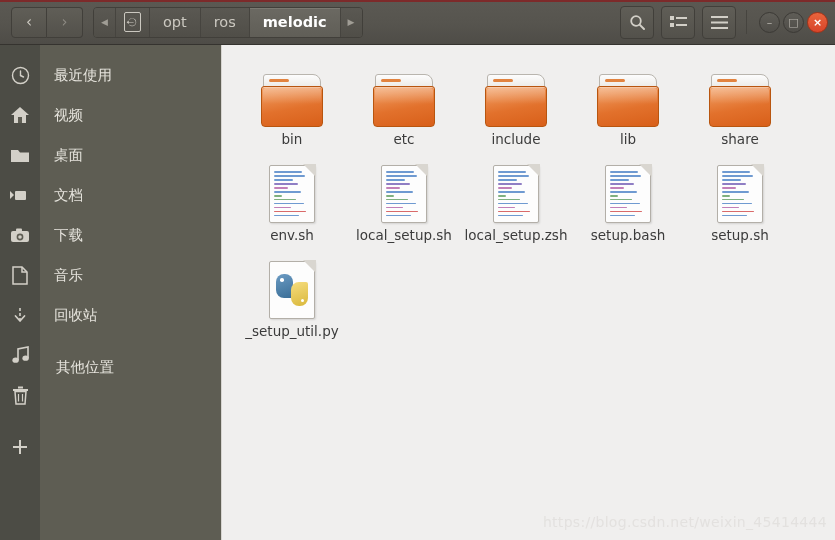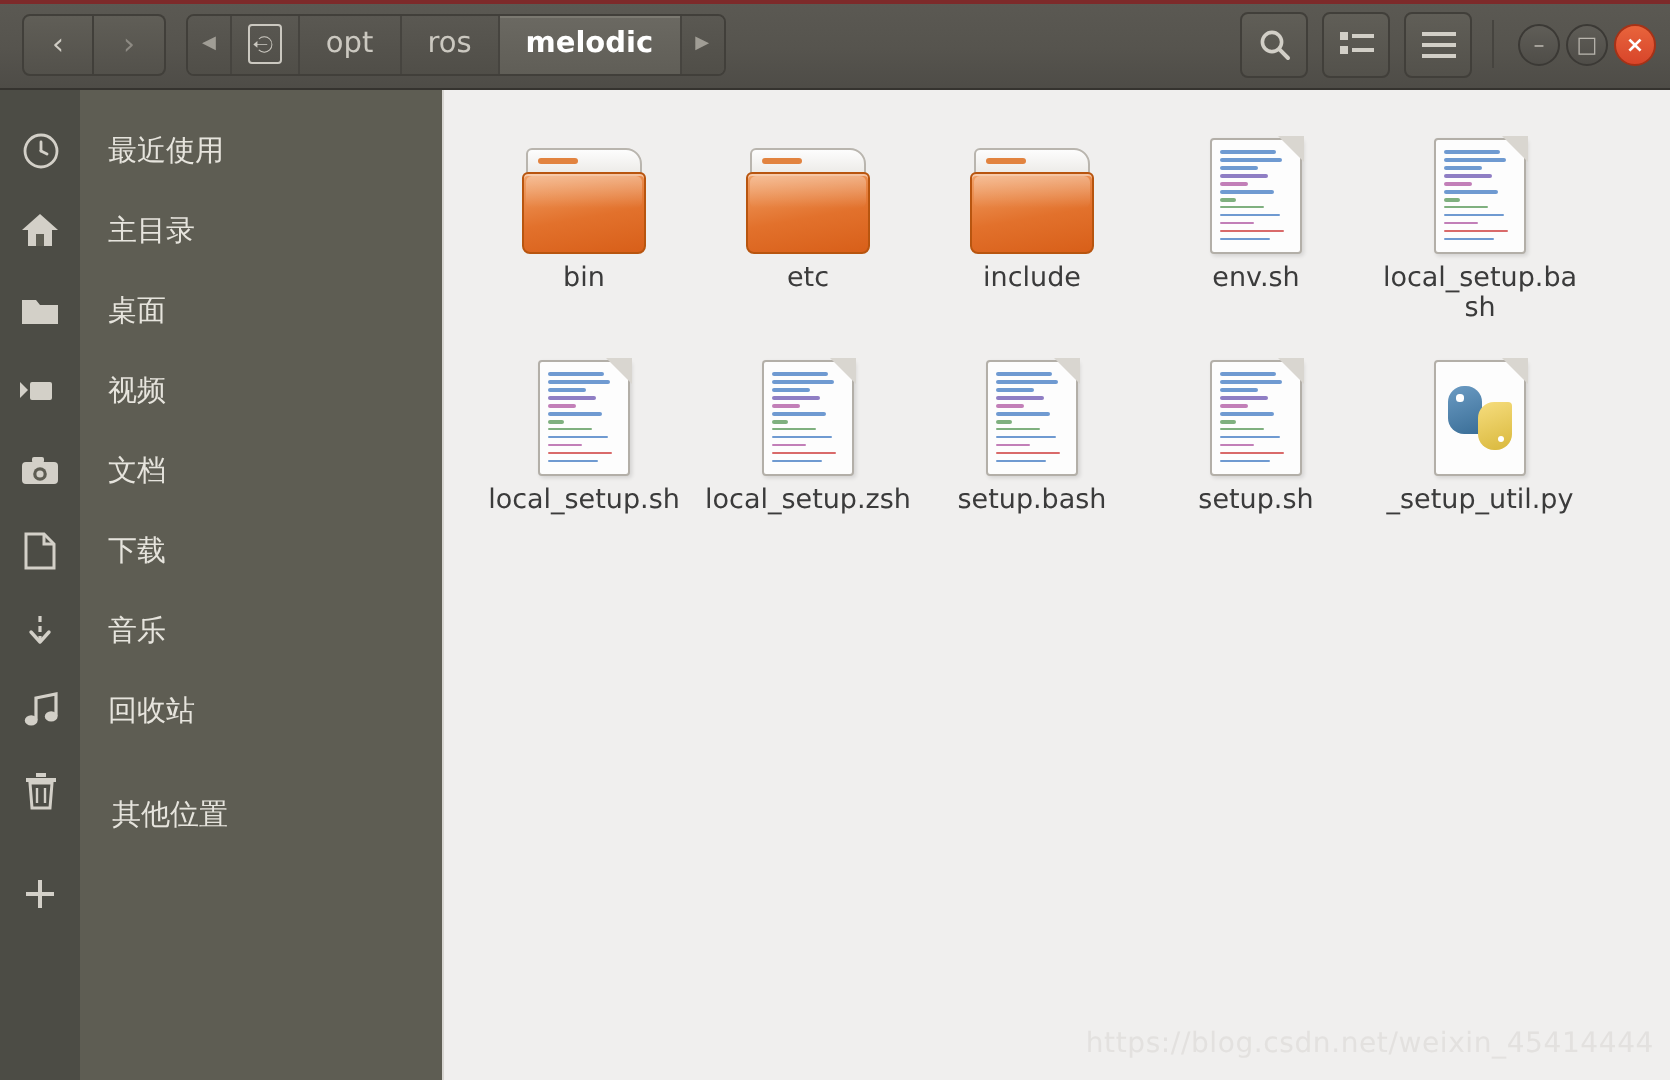--- a/index.html
+++ b/index.html
@@ -382,27 +382,24 @@
           <line x1="2" y1="9" x2="16" y2="9" stroke="#d3d0c8" stroke-width="2"></line>
         </svg>
       </div>
     </div>
 
     <div class="places">
       <div class="place">
         <span>最近使用</span>
       </div>
       <div class="place">
-        <span>主目录</span>
+        <span>视频</span>
       </div>
       <div class="place">
         <span>桌面</span>
-      </div>
-      <div class="place">
-        <span>视频</span>
       </div>
       <div class="place">
         <span>文档</span>
       </div>
       <div class="place">
         <span>下载</span>
       </div>
       <div class="place">
         <span>音乐</span>
       </div>
@@ -446,21 +443,43 @@
             <div class="folder">
               <div class="back"></div>
                 <div class="tabline"></div>
                 <div class="front"></div>
                 <div class="shine"></div>
             </div>
           </div>
           <div class="label">include</div>
         </div>
 
-
+        <div class="item">
+          <div class="thumb">
+            <div class="folder">
+              <div class="back"></div>
+                <div class="tabline"></div>
+                <div class="front"></div>
+                <div class="shine"></div>
+            </div>
+          </div>
+          <div class="label">lib</div>
+        </div>
+
+        <div class="item">
+          <div class="thumb">
+            <div class="folder">
+              <div class="back"></div>
+                <div class="tabline"></div>
+                <div class="front"></div>
+                <div class="shine"></div>
+            </div>
+          </div>
+          <div class="label">share</div>
+        </div>
 
         <div class="item">
           <div class="thumb">
             <div class="doc script-icon">
               <div class="page"></div>
                 <div class="fold"></div>
               <div class="lines">
                 <div class="ln" style="width:78%;background:#6f9ad1"></div>
                 <div class="ln" style="width:86%;background:#6f9ad1"></div>
                 <div class="ln" style="width:54%;background:#6f9ad1"></div>
@@ -472,43 +491,20 @@
                 <div class="ln" style="width:82%;background:#6f9ad1"></div>
                 <div class="ln" style="width:48%;background:#c27fb8"></div>
                 <div class="ln" style="width:90%;background:#d96a6a"></div>
                 <div class="ln" style="width:70%;background:#6f9ad1"></div>
               </div>
             </div>
           </div>
           <div class="label">env.sh</div>
         </div>
 
-        <div class="item">
-          <div class="thumb">
-            <div class="doc script-icon">
-              <div class="page"></div>
-                <div class="fold"></div>
-              <div class="lines">
-                <div class="ln" style="width:78%;background:#6f9ad1"></div>
-                <div class="ln" style="width:86%;background:#6f9ad1"></div>
-                <div class="ln" style="width:54%;background:#6f9ad1"></div>
-                <div class="ln" style="width:66%;background:#8f7ec4"></div>
-                <div class="ln" style="width:40%;background:#c27fb8"></div>
-                <div class="ln" style="width:74%;background:#6f9ad1"></div>
-                <div class="ln" style="width:22%;background:#7fb07f"></div>
-                <div class="ln" style="width:60%;background:#7fb07f"></div>
-                <div class="ln" style="width:82%;background:#6f9ad1"></div>
-                <div class="ln" style="width:48%;background:#c27fb8"></div>
-                <div class="ln" style="width:90%;background:#d96a6a"></div>
-                <div class="ln" style="width:70%;background:#6f9ad1"></div>
-              </div>
-            </div>
-          </div>
-          <div class="label">local_setup.bash</div>
-        </div>
 
         <div class="item">
           <div class="thumb">
             <div class="doc script-icon">
               <div class="page"></div>
                 <div class="fold"></div>
               <div class="lines">
                 <div class="ln" style="width:78%;background:#6f9ad1"></div>
                 <div class="ln" style="width:86%;background:#6f9ad1"></div>
                 <div class="ln" style="width:54%;background:#6f9ad1"></div>

